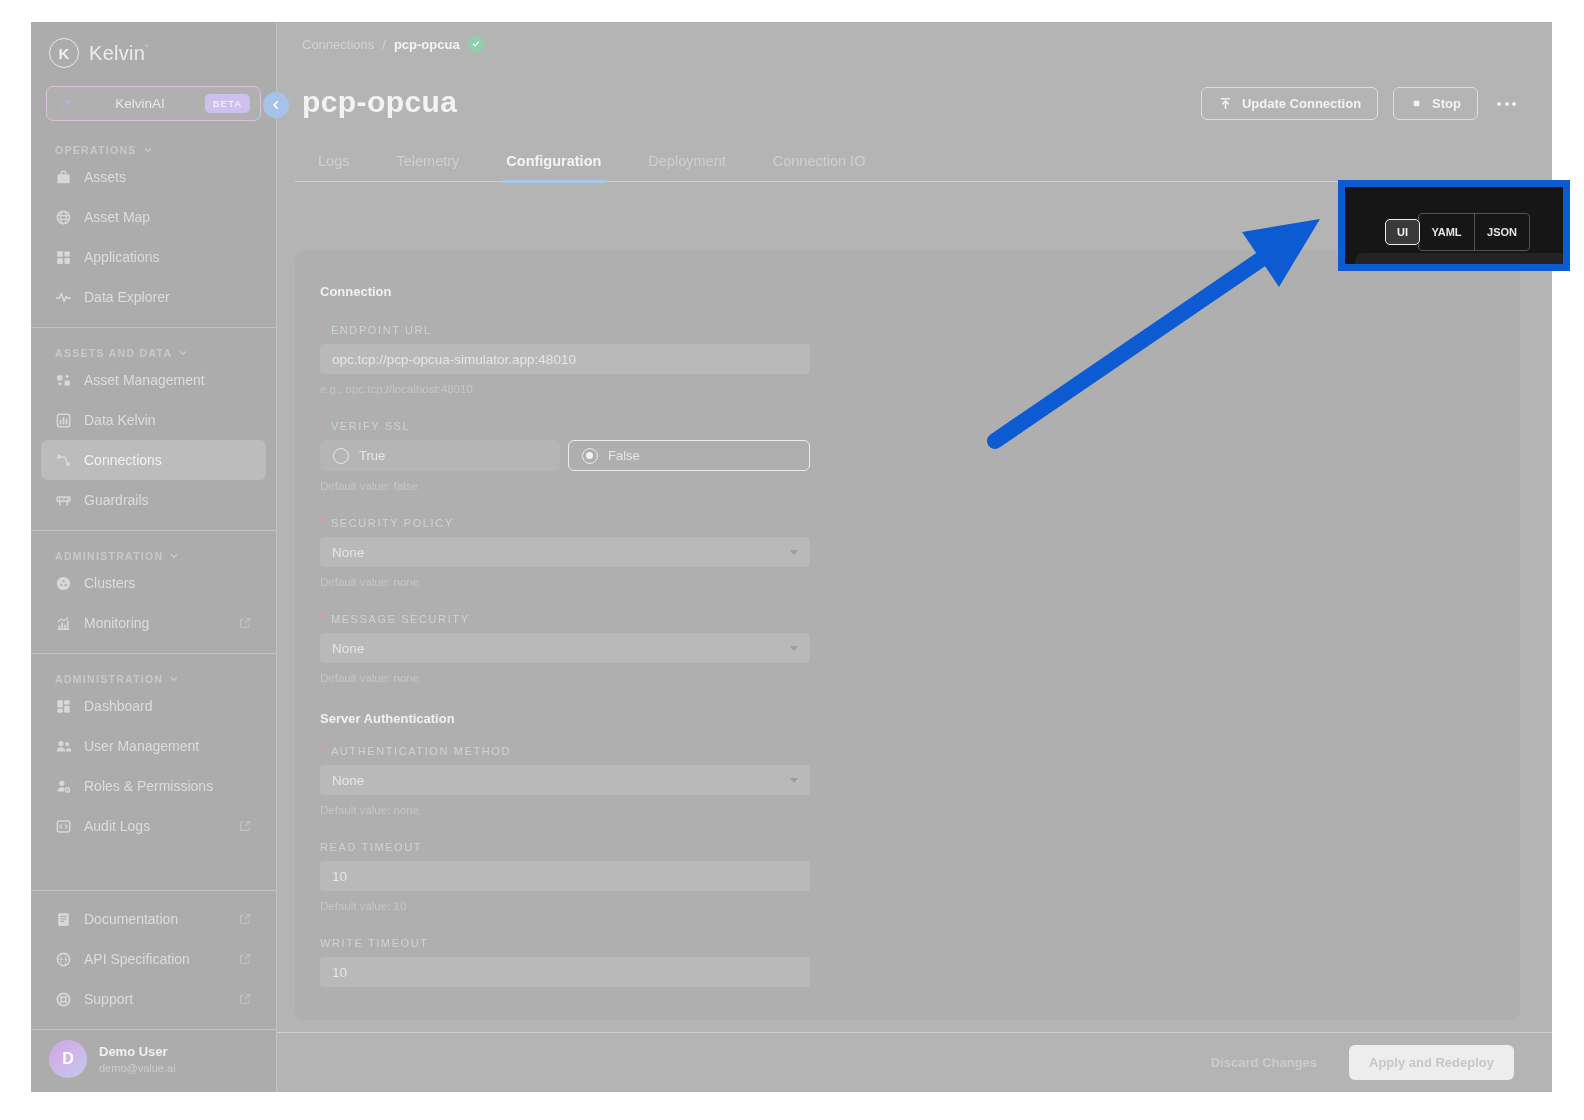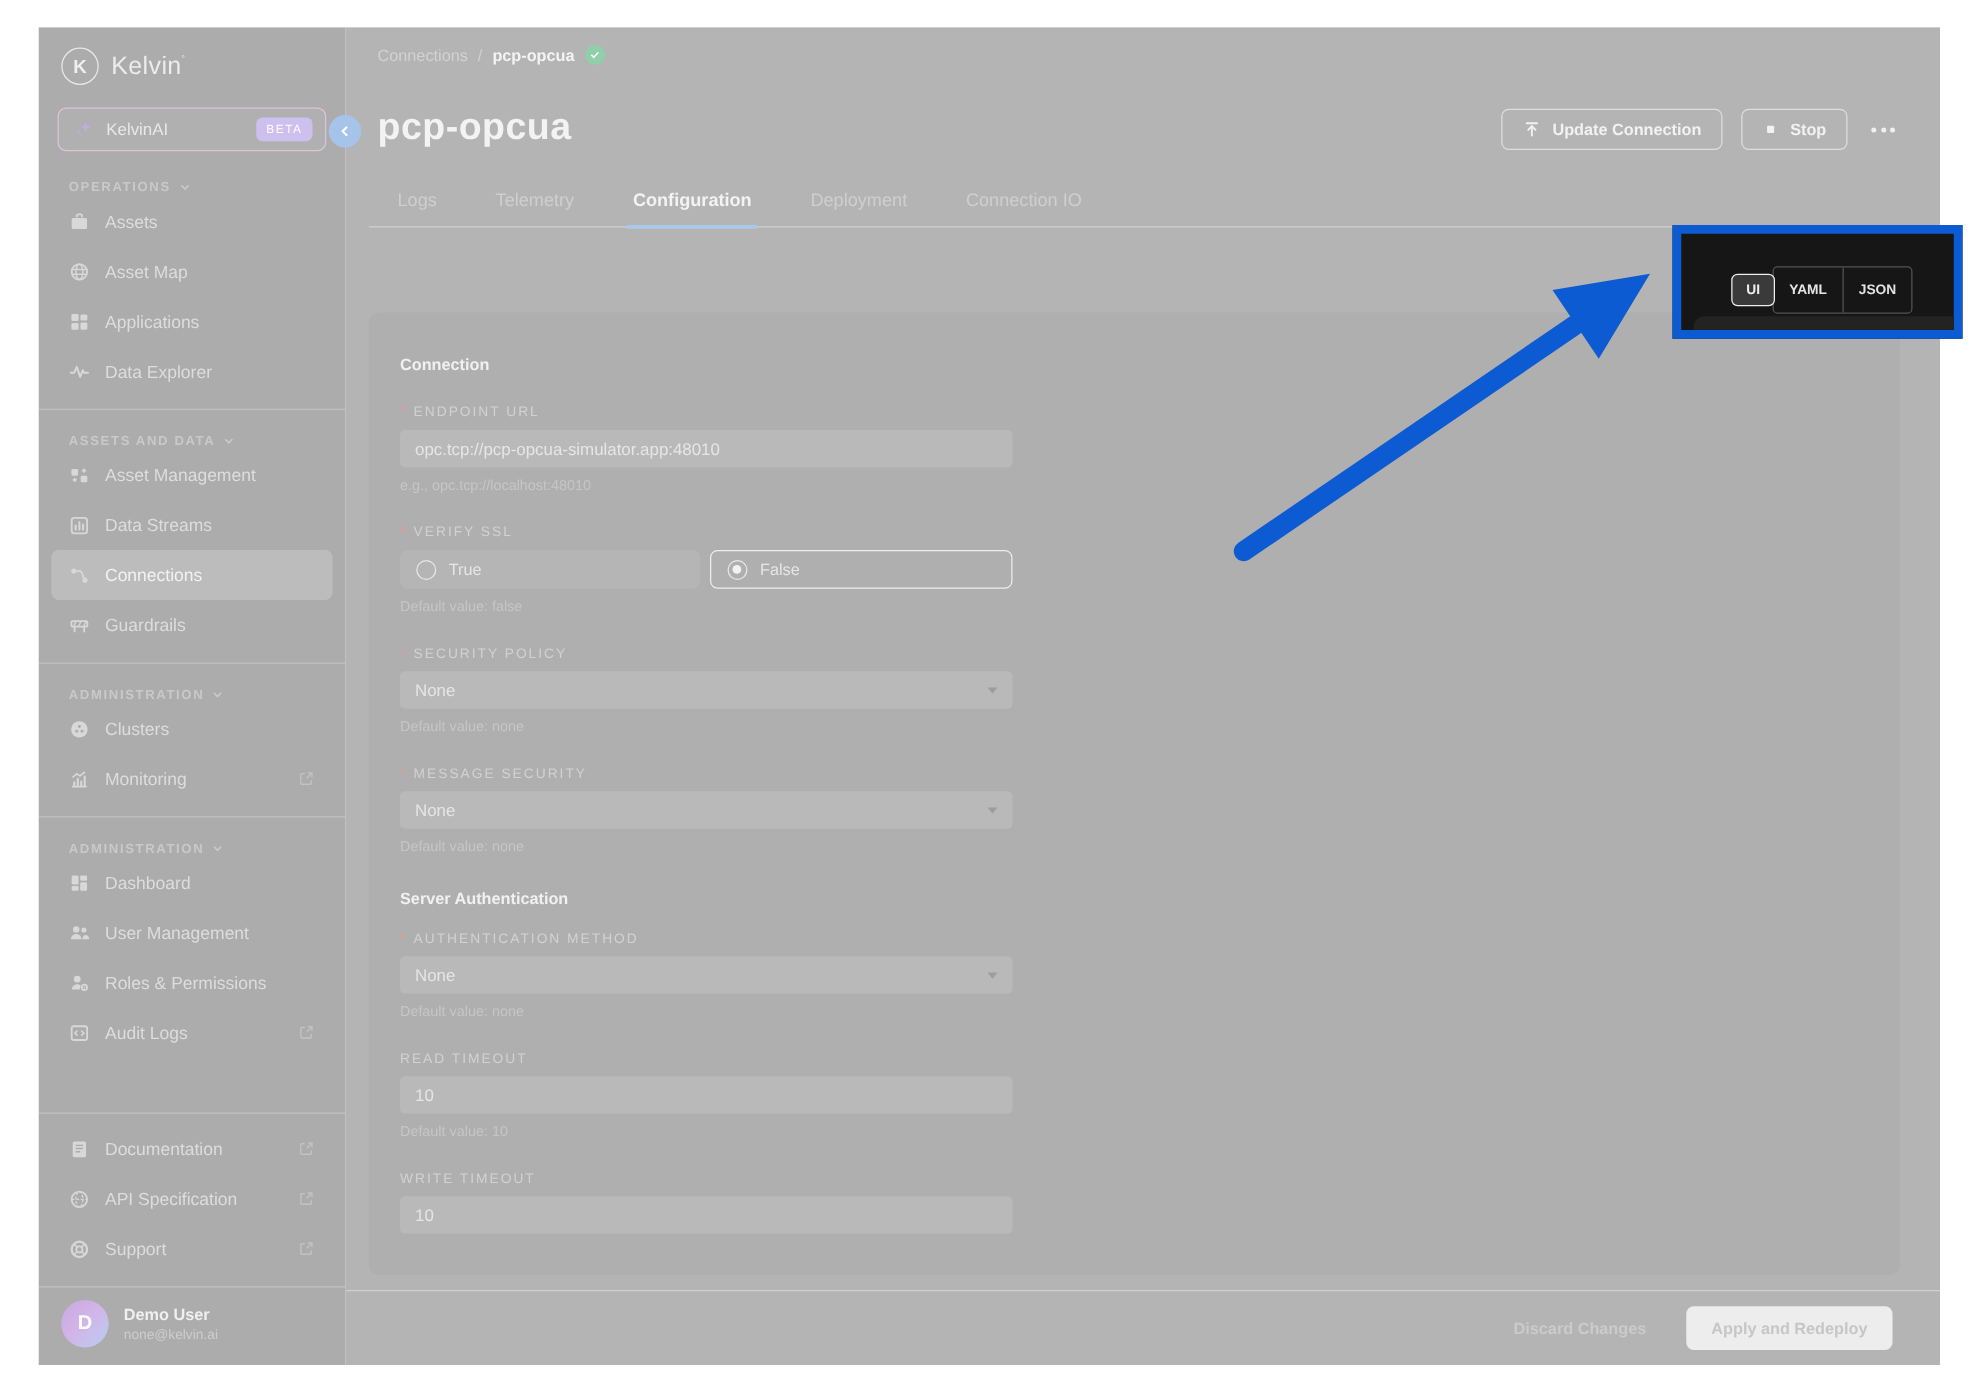--- a/index.html
+++ b/index.html
@@ -8,21 +8,21 @@
   
   .app { position:absolute; left:31px; top:22px; width:1521px; height:1070px; background:#b4b4b4; overflow:hidden; }
 
   
   .sidebar { position:absolute; left:0; top:0; bottom:0; width:246px; background:#acacac; border-right:1px solid rgba(255,255,255,.25); display:flex; flex-direction:column; }
   .logo-row { display:flex; align-items:center; gap:10px; padding:16px 0 10px 18px; }
   .logo-circ { width:30px; height:30px; border:1.8px solid #e9e9e9; border-radius:50%; color:#efefef; font-size:15px; font-weight:bold; display:flex; align-items:center; justify-content:center; }
   .logo-name { color:#ececec; font-size:20px; letter-spacing:.3px; }
   .logo-name sup { font-size:9px; color:#dedede; }
   .collapse-btn { position:absolute; right:-13px; top:70px; width:26px; height:26px; border-radius:50%; background:#a6c3e9; display:flex; align-items:center; justify-content:center; z-index:3; }
-  .ai-card { margin:8px 15px 4px 15px; height:35px; border:1px solid #dcc3da; border-radius:7px; background:rgba(255,255,255,.05); display:flex; align-items:center; gap:10px; padding:0 10px 0 12px; }
+  .ai-card { margin:8px 15px 4px 15px; height:35px; border:1px solid #dcc3da; border-radius:7px; background:rgba(255,255,255,.05); display:flex; align-items:center; gap:10px; padding:0 10px 0 12px;text-align:center; }
   .ai-label { color:#e8e8e8; font-size:13.5px; flex:1; }
   .ai-badge { background:#cdbfee; color:#fdfdfd; font-size:9.5px; font-weight:normal; letter-spacing:1.2px; border-radius:5px; padding:4px 8px; }
   .sec-label { display:flex; align-items:center; gap:6px; padding:0 24px; margin:19px 0 1px 0; color:#c9c9c9; font-size:10.5px; font-weight:bold; letter-spacing:1.3px; }
   .si-row { display:flex; align-items:center; gap:12px; height:40px; margin:0 10px; padding:0 14px; border-radius:6px; color:#dddddd; font-size:14px; }
   .si-row.active { background:rgba(255,255,255,.2); color:#f2f2f2; }
   .si-row .ico { width:17px; height:17px; flex:0 0 17px; color:#d8d8d8; display:flex; }
   .si-row .ext { margin-left:auto; width:14px; height:14px; color:#c2c2c2; display:flex; }
   .side-div { height:1px; background:rgba(255,255,255,.26); margin:10px 0 0 0; }
   .side-foot { margin-top:auto; }
   .user-row { display:flex; align-items:center; gap:12px; padding:10px 18px 14px 18px; border-top:1px solid rgba(255,255,255,.26); margin-top:10px; }
@@ -175,21 +175,21 @@
         </span>
       <span>Asset Management</span>
     </div>
     <div class="si-row">
       <span class="ico">
           <svg viewBox="0 0 16 16" fill="none" stroke="currentColor">
             <rect x="2.2" y="2.2" width="11.6" height="11.6" rx="2" stroke-width="1.4"></rect>
             <path d="M5.2 11V8M8 11V5.5M10.8 11V7.2" stroke-width="1.6" stroke-linecap="round"></path>
           </svg>
         </span>
-      <span>Data Streams</span>
+      <span>Data Kelvin</span>
     </div>
     <div class="si-row active">
       <span class="ico">
           <svg viewBox="0 0 16 16">
             <circle cx="3.8" cy="4.6" r="1.9" fill="currentColor"></circle>
             <circle cx="12.2" cy="11.4" r="1.9" fill="currentColor"></circle>
             <path d="M5.7 4.6h3c2 0 2 6.8 3.6 6.8" fill="none" stroke="currentColor" stroke-width="1.4"></path>
           </svg>
         </span>
       <span>Connections</span>
@@ -353,21 +353,21 @@
               <path d="M13 3L8.4 7.6"></path>
             </svg>
           </span>
       </div>
       <div class="user-row">
         <div class="avatar">
             <span>D</span>
           </div>
         <div>
           <div class="user-name">Demo User</div>
-          <div class="user-email">none@kelvin.ai</div>
+          <div class="user-email">demo@value.ai</div>
         </div>
       </div>
     </div>
   </div>
 
   <div class="main">
     <div class="breadcrumb">
       <span>Connections</span>
       <span>/</span>
       <span class="bc-cur">pcp-opcua</span>

